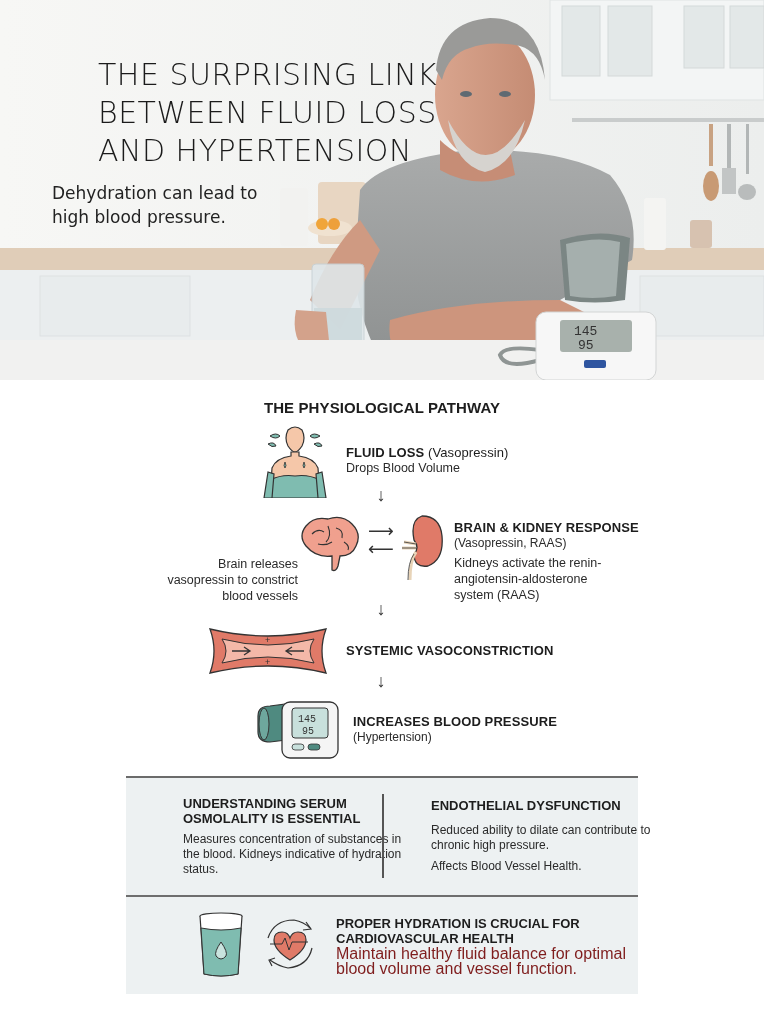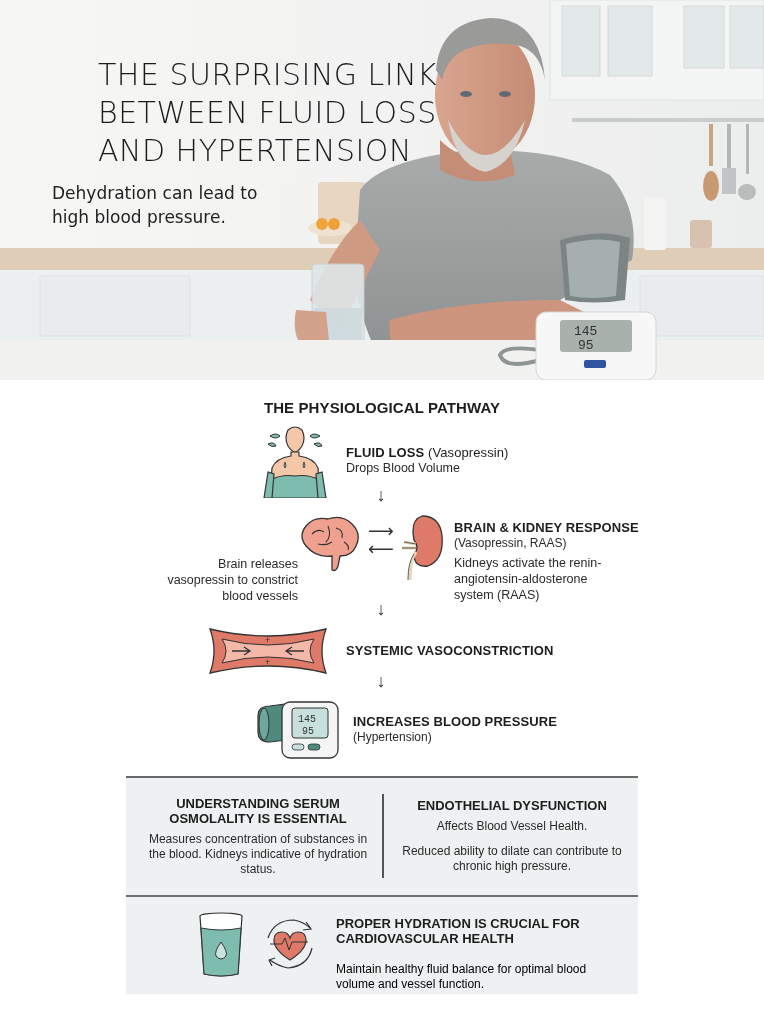--- a/index.html
+++ b/index.html
@@ -20,25 +20,25 @@
 
   .step-head { font-weight: bold; font-size: 13px; color: #1d1d1d; letter-spacing: 0.1px; }
   .step-text { font-size: 12.5px; color: #2a2a2a; line-height: 16px; }
   .abs { position: absolute; }
   .arrow { position: absolute; width: 12px; text-align: center; font-size: 18px; color: #333; line-height: 1; }
 
   
   .panel { position: absolute; left: 126px; top: 776px; width: 512px; height: 218px; background: #edf1f2; border-top: 2px solid #6b6b6b; }
   .panel-divider-h { position: absolute; left: 0; width: 512px; top: 117px; height: 2px; background: #6e6e6e; }
   .panel-divider-v { position: absolute; left: 256px; top: 16px; width: 2px; height: 84px; background: #555; }
-  .pcol { position: absolute; text-align: center; }
+  .pcol { position: absolute; text-align: left; margin-left: 35px; }
   .pcol h3 { font-size: 13px; font-weight: bold; line-height: 15px; color: #1d1d1d; }
   .pcol p { font-size: 12px; line-height: 15px; color: #2a2a2a; margin-top: 6px; }
   .bottom-head { font-size: 13px; font-weight: bold; line-height: 15px; color: #1d1d1d; }
-  .bottom-text { font-size: 12px; line-height: 15px; color: #000000; margin-top: 16px; }
+  .bottom-text { font-size: 16px; line-height: 15px; color: #7f1d1d; margin-top: 0; }
 </style>
 </head>
 <body>
 
 <div class="hero">
   <svg class="hero-scene" width="764" height="380" viewBox="0 0 764 380">
     <defs>
       <linearGradient id="wall" x1="0" x2="1">
           <stop offset="0" stop-color="#f7f7f5"></stop>
           <stop offset="1" stop-color="#eceeed"></stop>
@@ -183,22 +183,22 @@
 </div>
 
 <div class="panel">
   <div class="pcol" style="left:22px;top:18px;width:220px">
     <h3>UNDERSTANDING SERUM OSMOLALITY IS ESSENTIAL</h3>
     <p>Measures concentration of substances in the blood. Kidneys indicative of hydration status.</p>
   </div>
   <div class="panel-divider-v"></div>
   <div class="pcol" style="left:270px;top:20px;width:232px">
     <h3>ENDOTHELIAL DYSFUNCTION</h3>
+    <p style="margin-top:10px">Reduced ability to dilate can contribute to chronic high pressure.</p>
     <p>Affects Blood Vessel Health.</p>
-    <p style="margin-top:10px">Reduced ability to dilate can contribute to chronic high pressure.</p>
   </div>
   <div class="panel-divider-h"></div>
 
   <svg class="abs" style="left:72px;top:134px" width="46" height="66" viewBox="0 0 46 66">
     <ellipse cx="23" cy="4" rx="21" ry="3" fill="#fff" stroke="#333" stroke-width="1.2"></ellipse>
     <path d="M2 4 L6 62 Q23 66 40 62 L44 4" fill="#fff" stroke="#333" stroke-width="1.2"></path>
     <path d="M3 16 L6 62 Q23 66 40 62 L43 16 Q23 20 3 16Z" fill="#7fbcb0" stroke="#333" stroke-width="1"></path>
     <path d="M23 30 Q16 40 18 44 Q23 50 28 44 Q30 40 23 30Z" fill="#c9e3de" stroke="#333" stroke-width="1"></path>
   </svg>
   <svg class="abs" style="left:134px;top:138px" width="60" height="56" viewBox="0 0 60 56">

